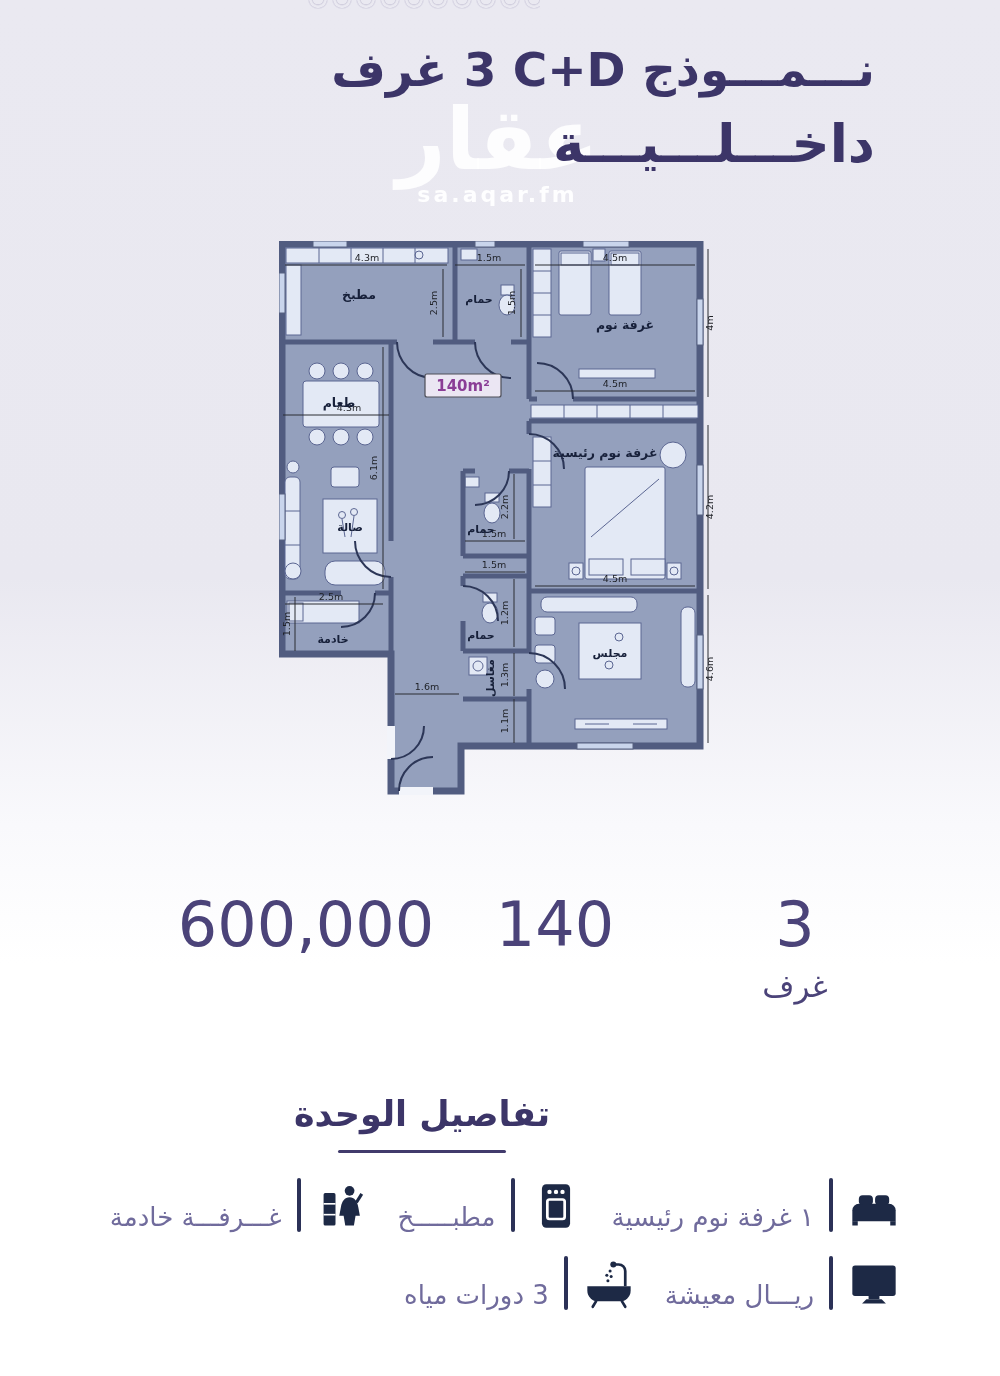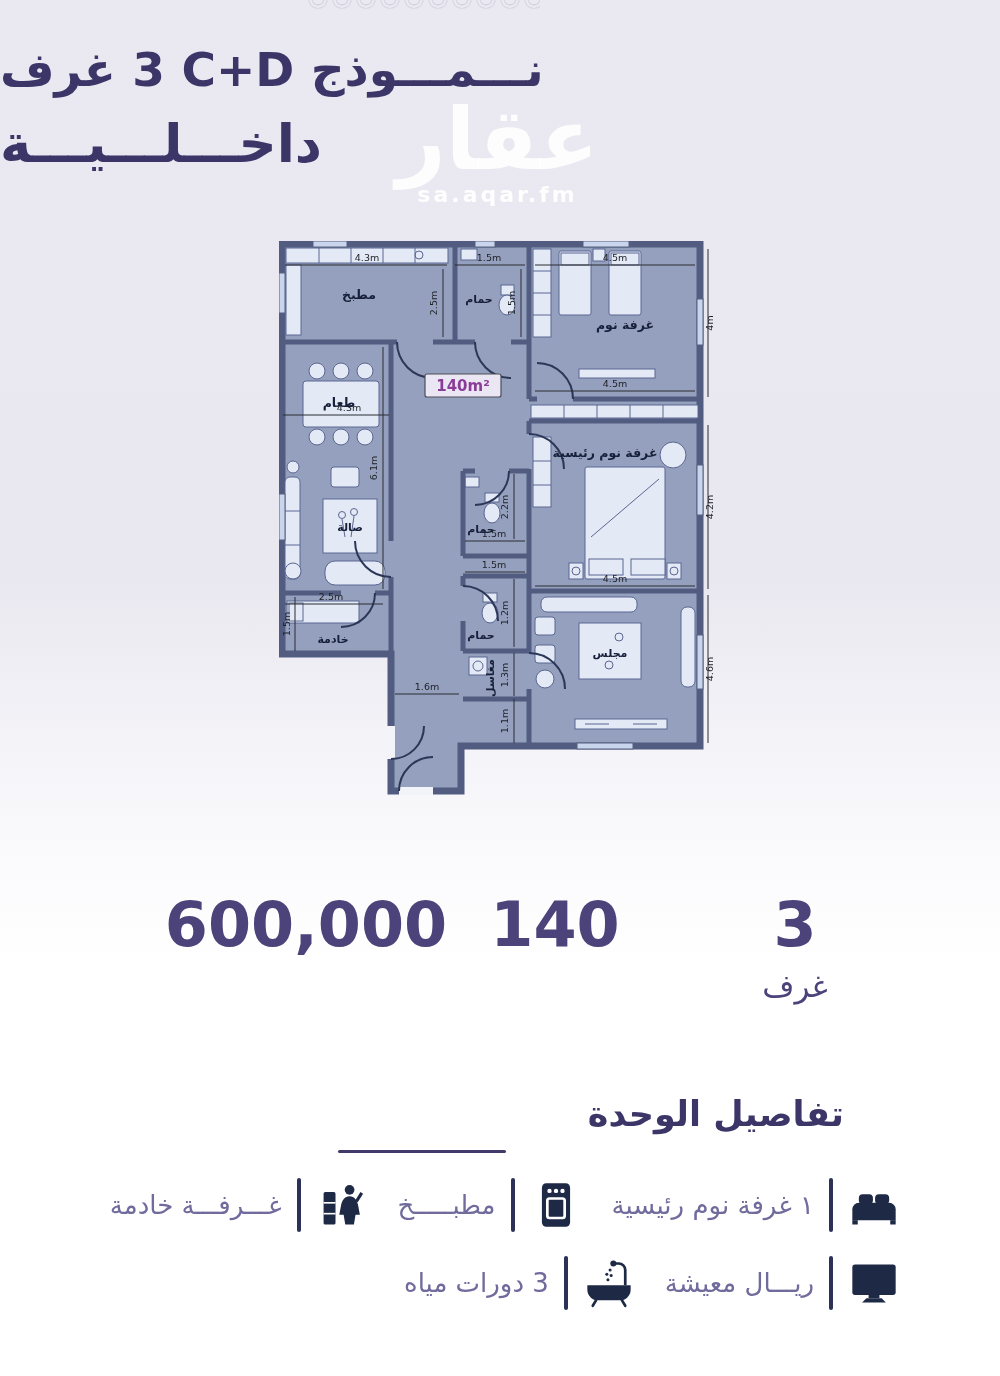--- a/index.html
+++ b/index.html
@@ -7,38 +7,38 @@
     background:linear-gradient(180deg,#eae9f1 0%,#e9e8f0 42%,#f9f9fc 60%,#ffffff 70%,#ffffff 100%);
     font-family:"DejaVu Sans",sans-serif;}
   .scallops{position:absolute;left:306px;top:-3px;width:234px;height:18px;opacity:.55;
     background-image:
       radial-gradient(circle at 12px 2px, rgba(189,185,207,0) 5px, #bdb9cf 5.5px, rgba(189,185,207,0) 7px),
       radial-gradient(circle at 12px 2px, rgba(189,185,207,0) 8.5px, #c3bfd4 9px, rgba(189,185,207,0) 10.5px);
     background-size:24px 18px;background-repeat:repeat-x;}
   .watermark{position:absolute;top:96px;left:0;width:995px;text-align:center;z-index:1;line-height:1;}
   .watermark .wm-main{font-size:86px;font-weight:bold;color:rgba(255,255,255,.88);}
   .watermark .wm-sub{margin-top:2px;font-size:22px;letter-spacing:3px;color:rgba(255,255,255,.95);font-weight:bold;}
-  .title{position:absolute;top:42px;left:0;width:875px;text-align:left;color:#3c3568;z-index:2;}
+  .title{position:absolute;top:42px;left:0;width:875px;text-align:right;color:#3c3568;z-index:2;}
   .title .t1{font-size:47px;font-weight:bold;}
   .title .t2{font-size:53px;font-weight:bold;margin-top:16px;}
   .plan-wrap{position:absolute;left:279px;top:241px;width:442px;height:560px;z-index:2;}
   .stat{position:absolute;top:894px;text-align:center;color:#4b4379;z-index:2;}
-  .stat .num{font-size:62px;font-weight:700;line-height:1;}
+  .stat .num{font-size:62px;font-weight:400;line-height:1;}
   .stat .lbl{font-size:31px;margin-top:12px;font-weight:500;}
   .stat .lbl sup{font-size:.55em;}
   .stat-price{left:148px;width:316px;}
   .stat-area{left:453px;width:204px;}
   .stat-rooms{left:710px;width:170px;}
-  .section-head{position:absolute;top:1094px;left:0;width:844px;text-align:right;color:#3c3568;z-index:2;}
+  .section-head{position:absolute;top:1094px;left:0;width:844px;text-align:center;color:#3c3568;z-index:2;}
   .section-head .h{font-size:35px;font-weight:bold;}
   .section-head .underline{width:168px;height:3px;background:#413b6c;margin:16px auto 0;border-radius:2px;}
   .features{position:absolute;top:1178px;right:100px;width:820px;z-index:2;}
   .frow{display:flex;gap:30px;align-items:center;}
   .frow+.frow{margin-top:24px;}
-  .feat{display:flex;align-items:center;gap:15px;}
+  .feat{display:flex;align-items:flex-end;gap:15px;}
   .ficon{width:52px;height:52px;flex:0 0 auto;display:flex;align-items:center;justify-content:center;}
   .ficon svg{width:52px;height:52px;}
   .fdiv{width:4px;height:54px;background:#2b3157;border-radius:2px;flex:0 0 auto;}
   .flabel{font-size:26px;color:#706b9c;white-space:nowrap;font-weight:500;}
   
   .wall{stroke:#515c80;fill:none;}
   .win{fill:#c9d5ec;stroke:#566180;stroke-width:1;}
   .furn{fill:#e3e9f5;stroke:#5b6692;stroke-width:1;}
   .furnln{stroke:#5b6692;stroke-width:1;fill:none;}
   .door{stroke:#2c3657;stroke-width:2;fill:none;}

